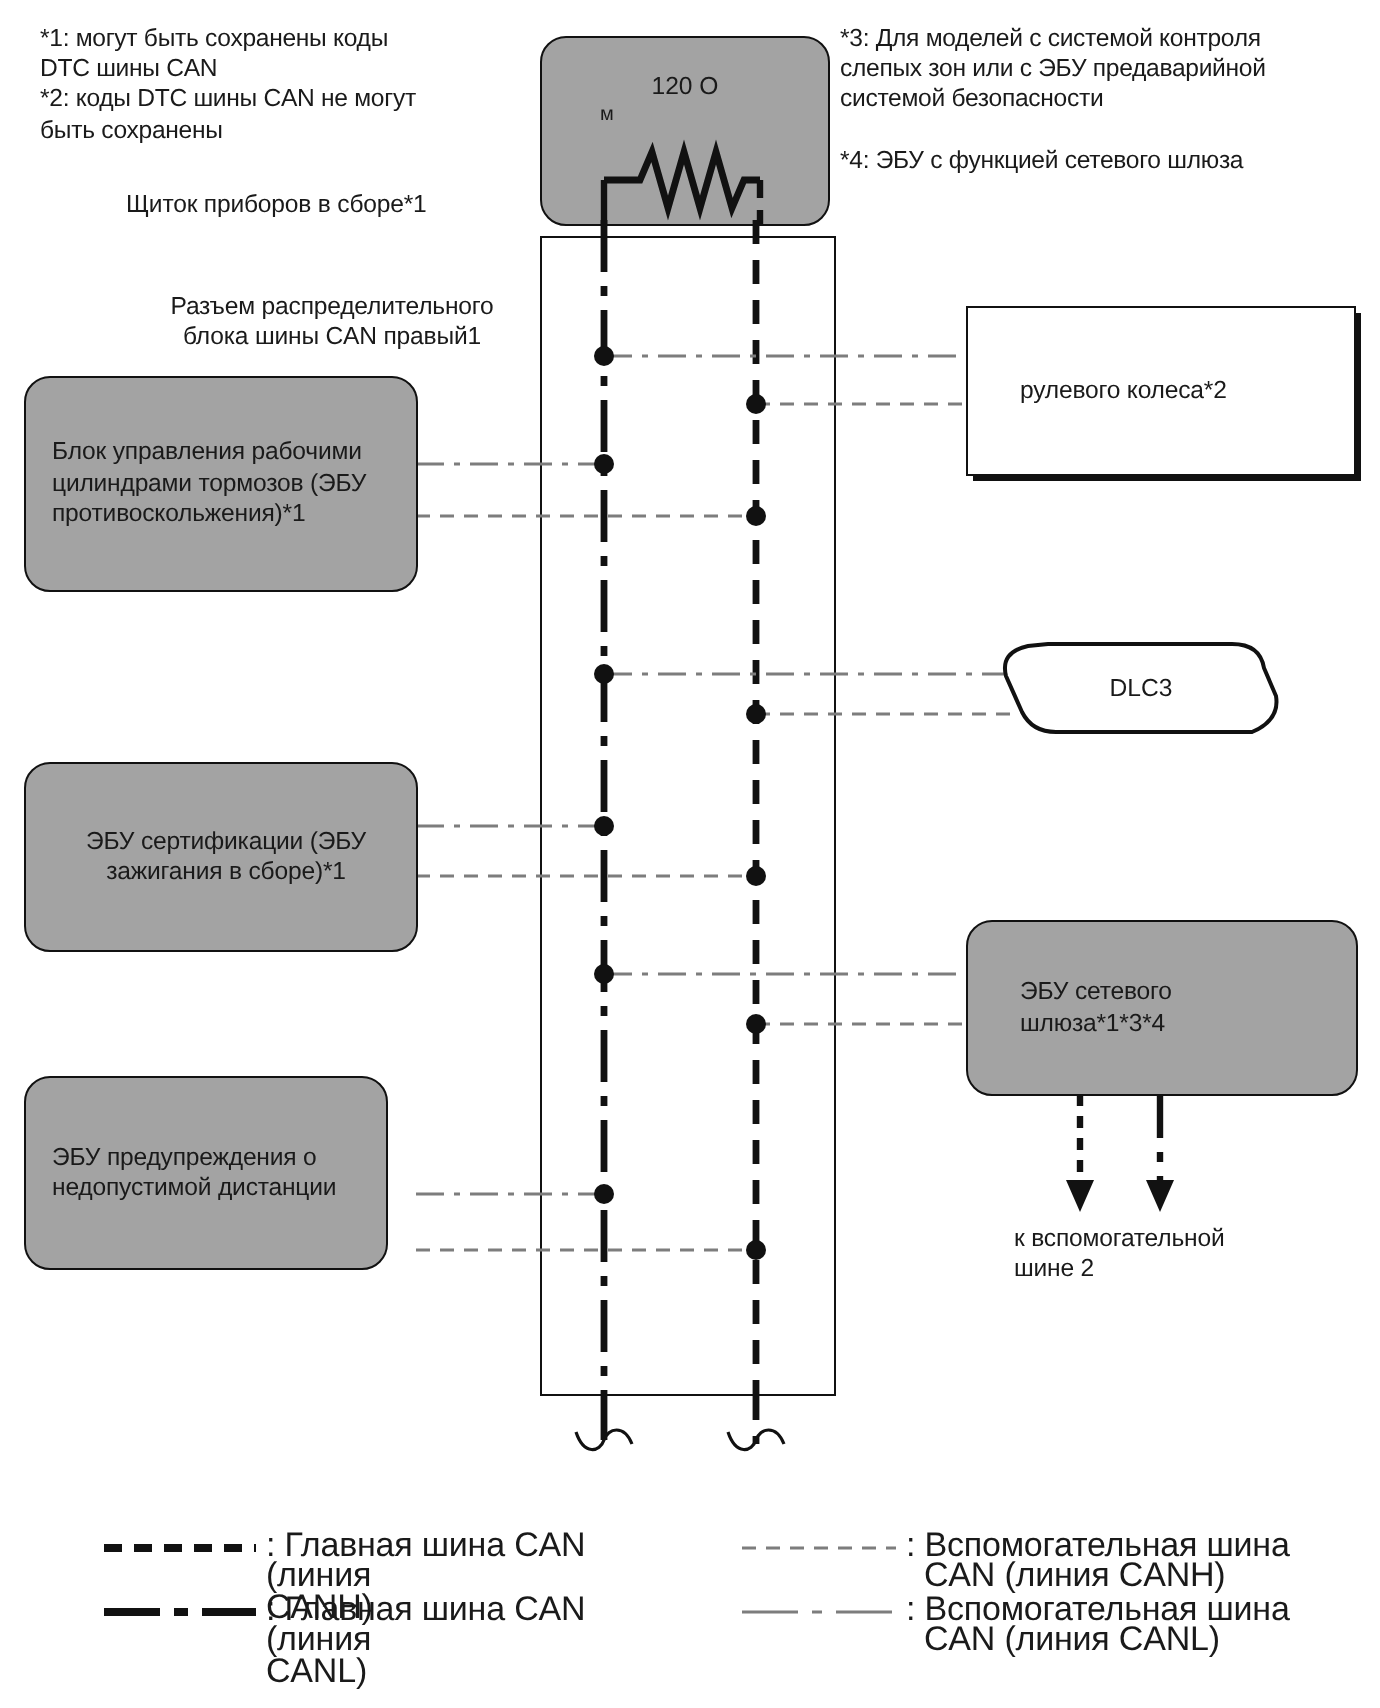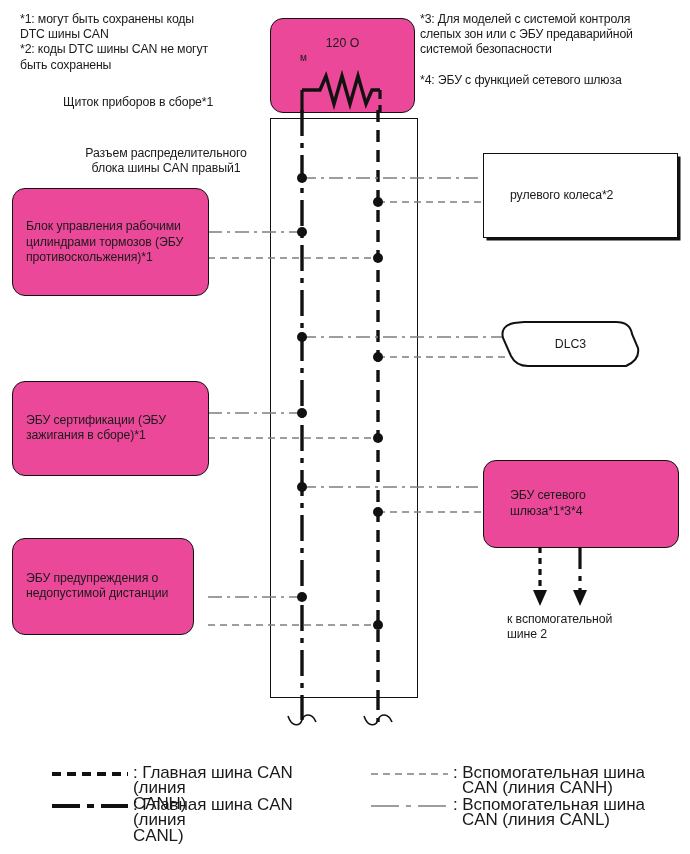--- a/index.html
+++ b/index.html
@@ -3,21 +3,21 @@
 <meta charset="utf-8">
 <style>
   html,body{margin:0;padding:0;background:#ffffff;}
   body{width:690px;height:854px;position:relative;overflow:hidden;
        font-family:"Liberation Sans","DejaVu Sans",sans-serif;color:#1a1a1a;}
   .abs{position:absolute;}
   .note{font-size:12.3px;line-height:15.2px;letter-spacing:-0.15px;}
   .lbl{font-size:12.3px;line-height:15.4px;letter-spacing:-0.1px;}
 
   
-  .rbox{position:absolute;border:1.6px solid #111;border-radius:13px;background:#ec4899;
+  .rbox{position:absolute;border:1.6px solid #111;border-radius:13px;background:#a3a3a3;
         box-sizing:border-box;}
   .rbox > .txt{position:absolute;left:13px;right:8px;top:50%;transform:translateY(-50%);
         font-size:12.3px;line-height:15.6px;letter-spacing:-0.1px;}
   .sqbox{position:absolute;border:1.6px solid #111;background:#fff;box-sizing:border-box;
         box-shadow:3px 3px 0 -0.5px #111;}
   .sqbox > .txt{position:absolute;left:26px;right:8px;top:50%;transform:translateY(-50%);
         font-size:12.3px;line-height:15.6px;letter-spacing:-0.1px;}
 
   
   .busrect{position:absolute;border:1.5px solid #111;background:transparent;box-sizing:border-box;}     
@@ -147,21 +147,21 @@
 </svg>
 
 <div class="rbox" style="left:12px;top:188px;width:197px;height:108px;">
   <div class="txt">
     <div>Блок управления рабочими</div>
     <div>цилиндрами тормозов (ЭБУ</div>
     <div>противоскольжения)*1</div>
   </div>
 </div>
 
-<div class="rbox" style="left:12px;top:381px;width:197px;height:95px;">
+<div class="rbox" style="left:12px;top:381px;width:197px;height:95px;text-align:center;">
   <div class="txt">
     <div>ЭБУ сертификации (ЭБУ</div>
     <div>зажигания в сборе)*1</div>
   </div>
 </div>
 
 <div class="rbox" style="left:12px;top:538px;width:182px;height:97px;">
   <div class="txt">
     <div>ЭБУ предупреждения о</div>
     <div>недопустимой дистанции</div>

